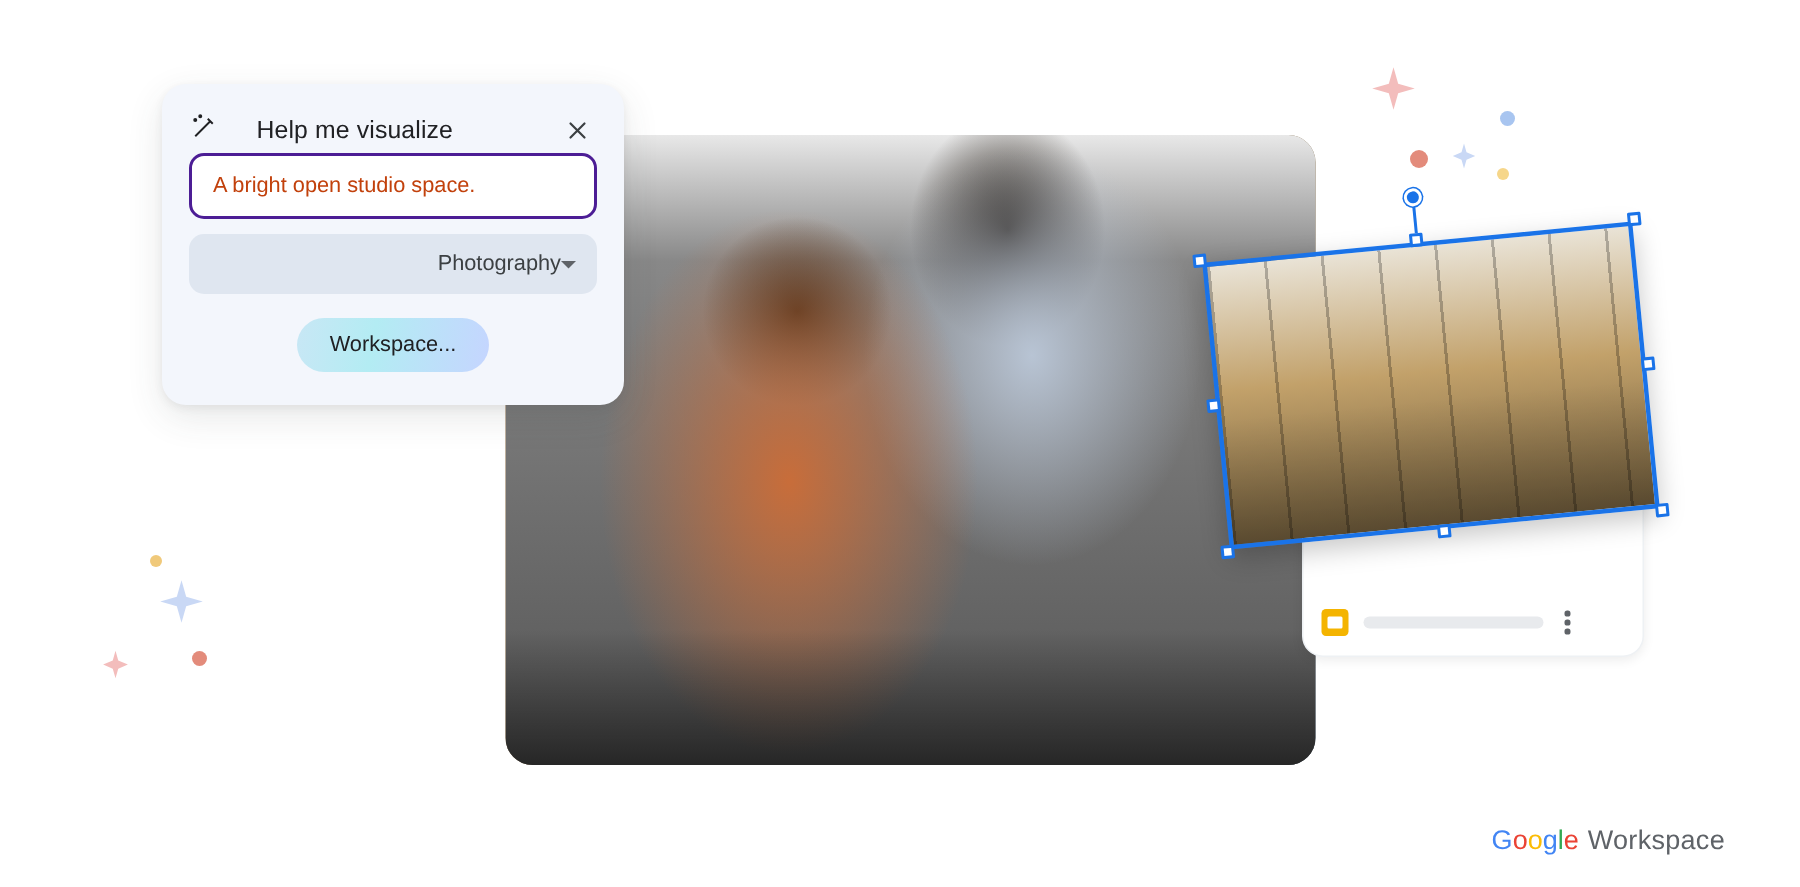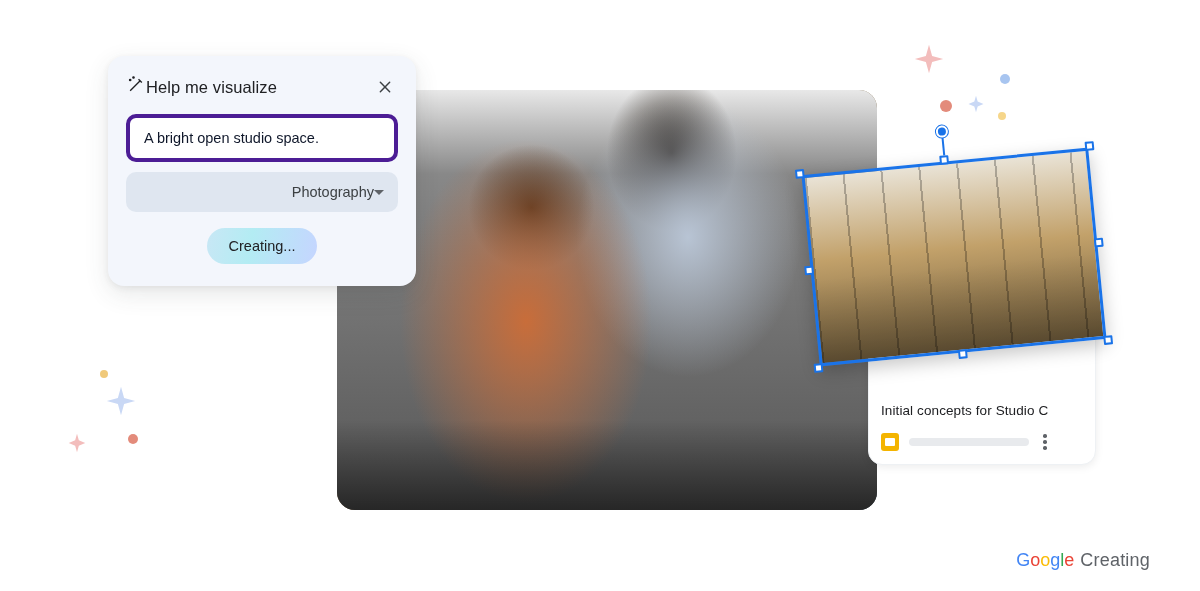--- a/index.html
+++ b/index.html
@@ -54,45 +54,45 @@
       top: 56px;
       width: 308px;
       background: #f3f6fc;
       border-radius: 16px;
       box-shadow: 0 8px 24px rgba(60,64,67,0.12), 0 2px 6px rgba(60,64,67,0.08);
       padding: 18px 18px 22px 18px;
     }
     .panel-header {
       display: flex;
       align-items: center;
-      gap: 0;
-      margin-bottom: 14px;
+      gap: 25px;
+      margin-bottom: 2px;
     }
     .panel-title {
       flex: 1;
       font-size: 16.5px;
       font-weight: 500;
       color: #202124;
       letter-spacing: .1px;
     }
     .close-btn {
       width: 26px; height: 26px;
       display: flex; align-items: center; justify-content: center;
       cursor: pointer;
       color: #444;
     }
 
     .prompt-input {
       width: 100%;
-      border: 4px solid #4c1d95;
+      border: 2px solid #4c1d95;
       background: #fff;
       border-radius: 10px;
       padding: 12px 14px;
       font-size: 14.5px;
-      color: #0f172a;
+      color: #c2410c;
       outline: none;
       margin-bottom: 10px;
       font-family: inherit;
     }
 
     .style-select {
       width: 100%;
       background: #dfe6f0;
       border: none;
       border-radius: 10px;
@@ -272,21 +272,20 @@
       <path fill="#f3bdbc" d="M12 2l2 7 7 3-7 3-2 7-2-7-7-3 7-3z"></path>
     </svg>
 </div>
 <div class="dot" style="left:128px; top:434px; width:10px; height:10px; background:#e38b7b;"></div>
 <div class="dot" style="left:100px; top:370px; width:8px; height:8px; background:#f0c97a;"></div>
 
 <div class="main-photo"></div>
 
 <div class="slides-card">
   <div class="card-thumb-area"></div>
-  <div class="card-title">Initial concepts for Studio C</div>
   <div class="card-meta">
     <div class="slides-icon"></div>
     <div class="meta-bar"></div>
     <div class="more-dots">
       <span></span>
         <span></span>
         <span></span>
     </div>
   </div>
 </div>
@@ -323,21 +322,21 @@
     </div>
   </div>
 
   <input class="prompt-input" type="text" value="A bright open studio space." style="">
 
   <div class="style-select">
     <span>Photography</span>
     <span class="caret"></span>
   </div>
 
-  <button class="create-btn">Creating...</button>
+  <button class="create-btn">Workspace...</button>
 </div>
 
 <div class="brand">
   <span style="font-weight:400;">
     <span class="g-b">G</span><span class="g-r1">o</span><span class="g-y">o</span><span class="g-b2">g</span><span class="g-g">l</span><span class="g-r2">e</span>
   </span>
-  <span class="ws">Creating</span>
+  <span class="ws">Workspace</span>
 </div>
 
 </body></html>

